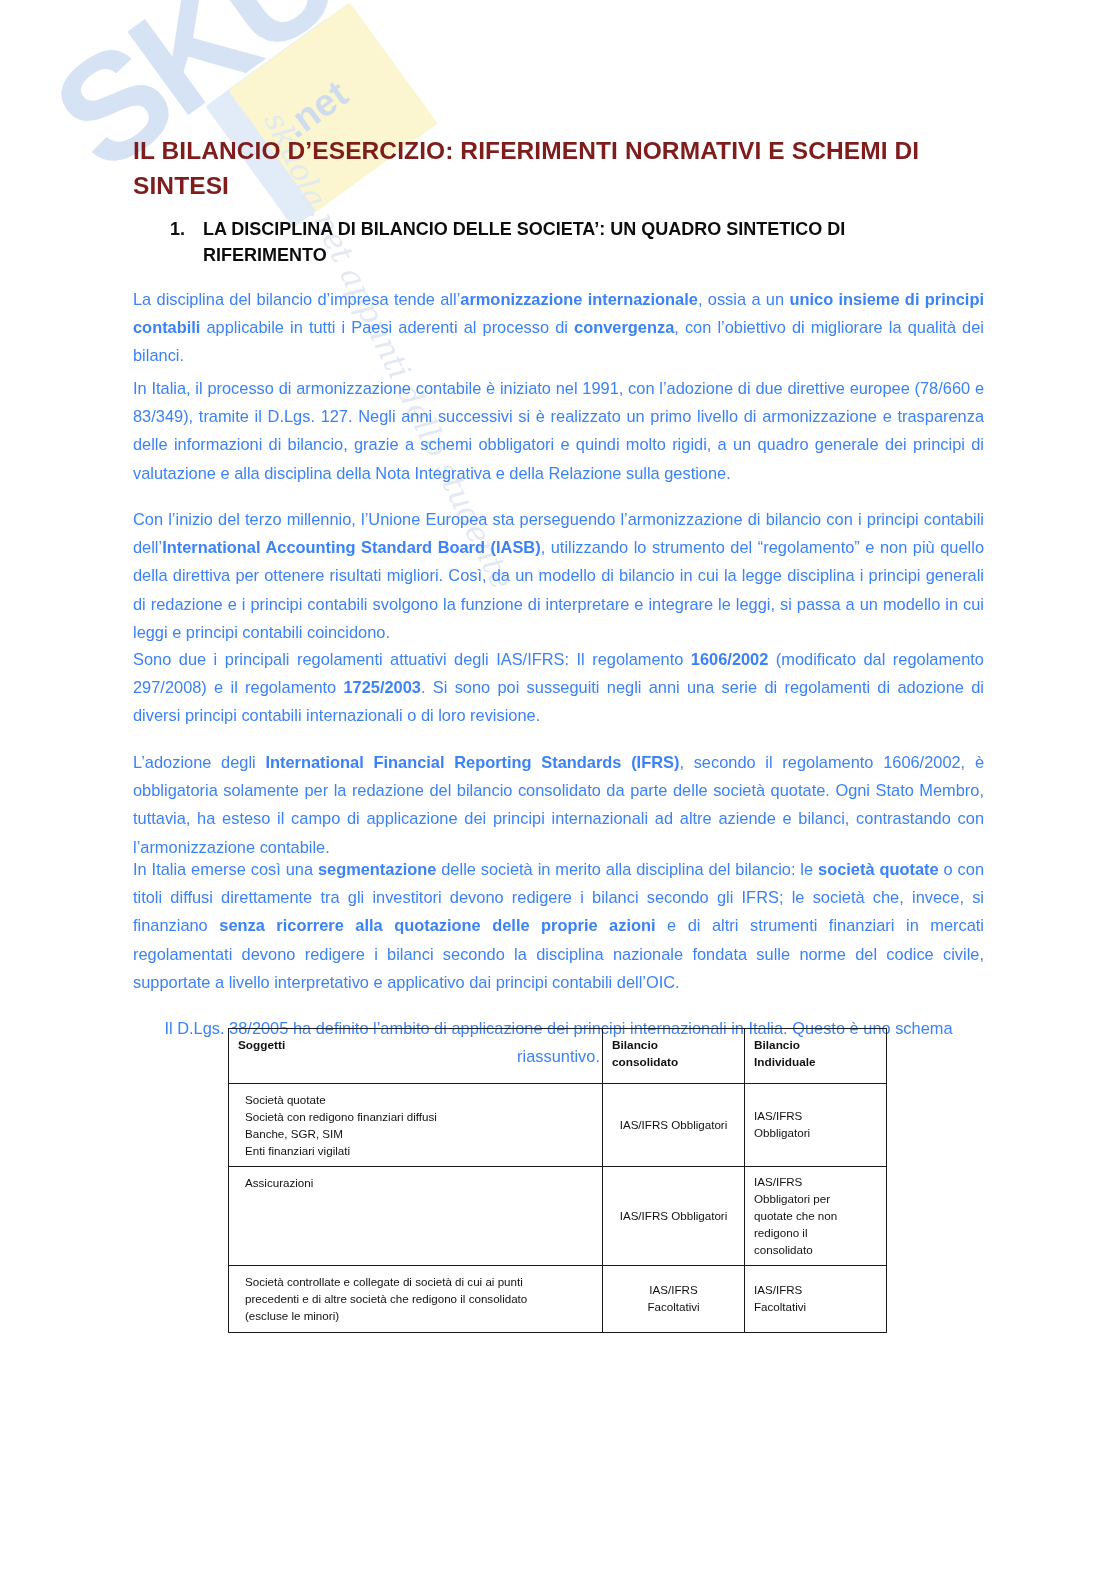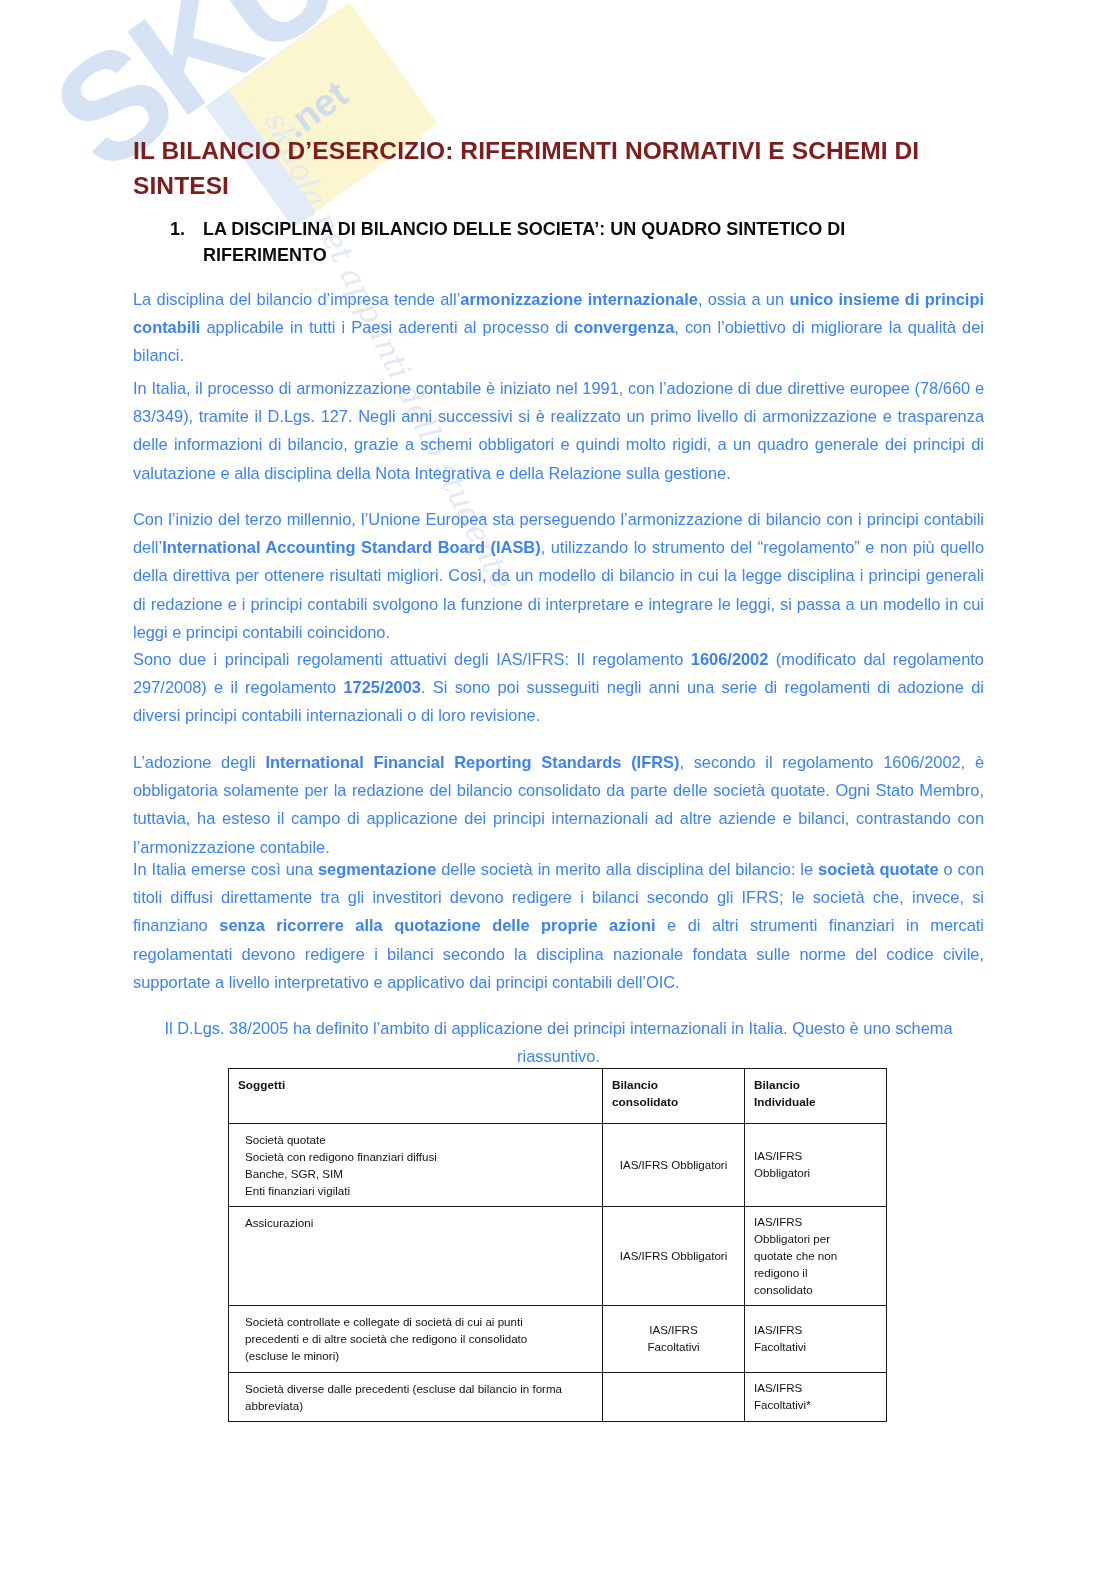--- a/index.html
+++ b/index.html
@@ -145,21 +145,21 @@
   #p3 { top: 505px; }
   #p4 { top: 645px; }
   #p5 { top: 748px; }
   #p6 { top: 855px; }
   #p7 { top: 1014px; }
 
   
   #schema-table {
     position: absolute;
     left: 228px;
-    top: 1068px;
+    top: 1028px;
     width: 658px;
     border-collapse: collapse;
     font-size: 11.6px;
     line-height: 1.45;
     color: #111;
     table-layout: fixed;
   }
   #schema-table td, #schema-table th {
     border: 1px solid #1a1a1a;
     padding: 7px 9px;
@@ -289,34 +289,17 @@
                 <span>Facoltativi</span>
               </div>
             </td>
             <td class="indiv">
               <div class="cell-lines">
                 <span>IAS/IFRS</span>
                 <span>Facoltativi</span>
               </div>
             </td>
           </tr>
-          <tr>
-            <td class="subj">
-              <div class="cell-lines">
-                <span>Società diverse dalle precedenti (escluse dal bilancio in forma</span>
-                <span>abbreviata)</span>
-              </div>
-            </td>
-            <td class="cons">
-              <div class="cell-lines"></div>
-            </td>
-            <td class="indiv">
-              <div class="cell-lines">
-                <span>IAS/IFRS</span>
-                <span>Facoltativi*</span>
-              </div>
-            </td>
-          </tr>
         </tbody>
     </table>
 
   </div>
 </div>
 
 </body></html>

